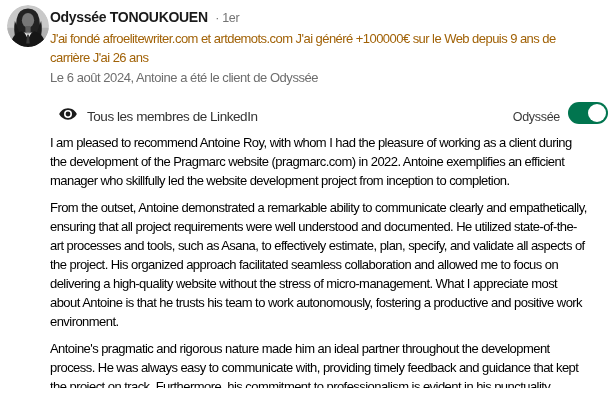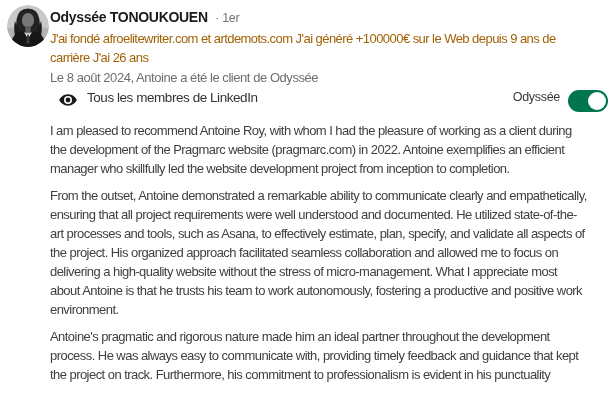--- a/index.html
+++ b/index.html
@@ -30,42 +30,42 @@
     font-size:13px; line-height:19px; color:#a16207;
     letter-spacing:-0.55px;
   }
 
   .context {
     margin-top:3px;
     font-size:13px; color:#6e6e6e; letter-spacing:-0.45px;
   }
 
   .visibility-row {
-    margin-top:5px;
+    margin-top:17px;
     width:558px;
-    display:flex; align-items:flex-start;
+    display:flex; align-items:flex-end;
   }
   .eye { margin-left:8px; width:20px; height:20px; flex:0 0 auto; }
   .eye svg { display:block; }
   .vis-label { margin-left:9px; font-size:13.5px; color:#333; letter-spacing:-0.45px; }
   .spacer { flex:1; }
   .toggle-label { font-size:12.5px; color:#3a3a3a; letter-spacing:-0.3px; margin-right:8px; }
   .toggle {
     position:relative; width:40px; height:22px; border-radius:12px;
     background:#01754f; flex:0 0 auto; cursor:pointer; display:inline-block;
   }
   .toggle .knob {
     position:absolute; top:2px; right:2px;
     width:18px; height:18px; border-radius:50%; background:#ffffff;
   }
 
   .recommendation { margin-top:9px; width:540px; }
   .recommendation p {
     font-size:13px; line-height:19px; letter-spacing:-0.55px;
-    color:#404040;
+    color:#000000;
     margin:0 0 8px 0;
   }
   .recommendation p:last-child { margin-bottom:0; }
 </style>
 </head>
 <body>
 
 <div class="post">
 
   <div class="avatar">
@@ -92,21 +92,21 @@
 
   <div class="content">
 
     <div class="name-row">
       <span class="name">Odyssée TONOUKOUEN</span>
       <span class="degree">· 1er</span>
     </div>
 
     <div class="headline">J'ai fondé afroelitewriter.com et artdemots.com J'ai généré +100000€ sur le Web depuis 9 ans de carrière J'ai 26 ans</div>
 
-    <div class="context">Le 8 août 2024, Antoine a été le client de Odyssée</div>
+    <div class="context">Le 6 août 2024, Antoine a été le client de Odyssée</div>
 
     <div class="visibility-row">
       <span class="eye">
         <svg viewBox="0 0 24 24" width="20" height="20">
           <path d="M12 5.2 C6.8 5.2 2.9 8.8 1.4 12 C2.9 15.2 6.8 18.8 12 18.8 C17.2 18.8 21.1 15.2 22.6 12 C21.1 8.8 17.2 5.2 12 5.2 Z" fill="#1a1a1a"></path>
           <circle cx="12" cy="12" r="4.8" fill="#ffffff"></circle>
           <circle cx="12" cy="12" r="2.9" fill="#1a1a1a"></circle>
         </svg>
       </span>
       <span class="vis-label">Tous les membres de LinkedIn</span>

